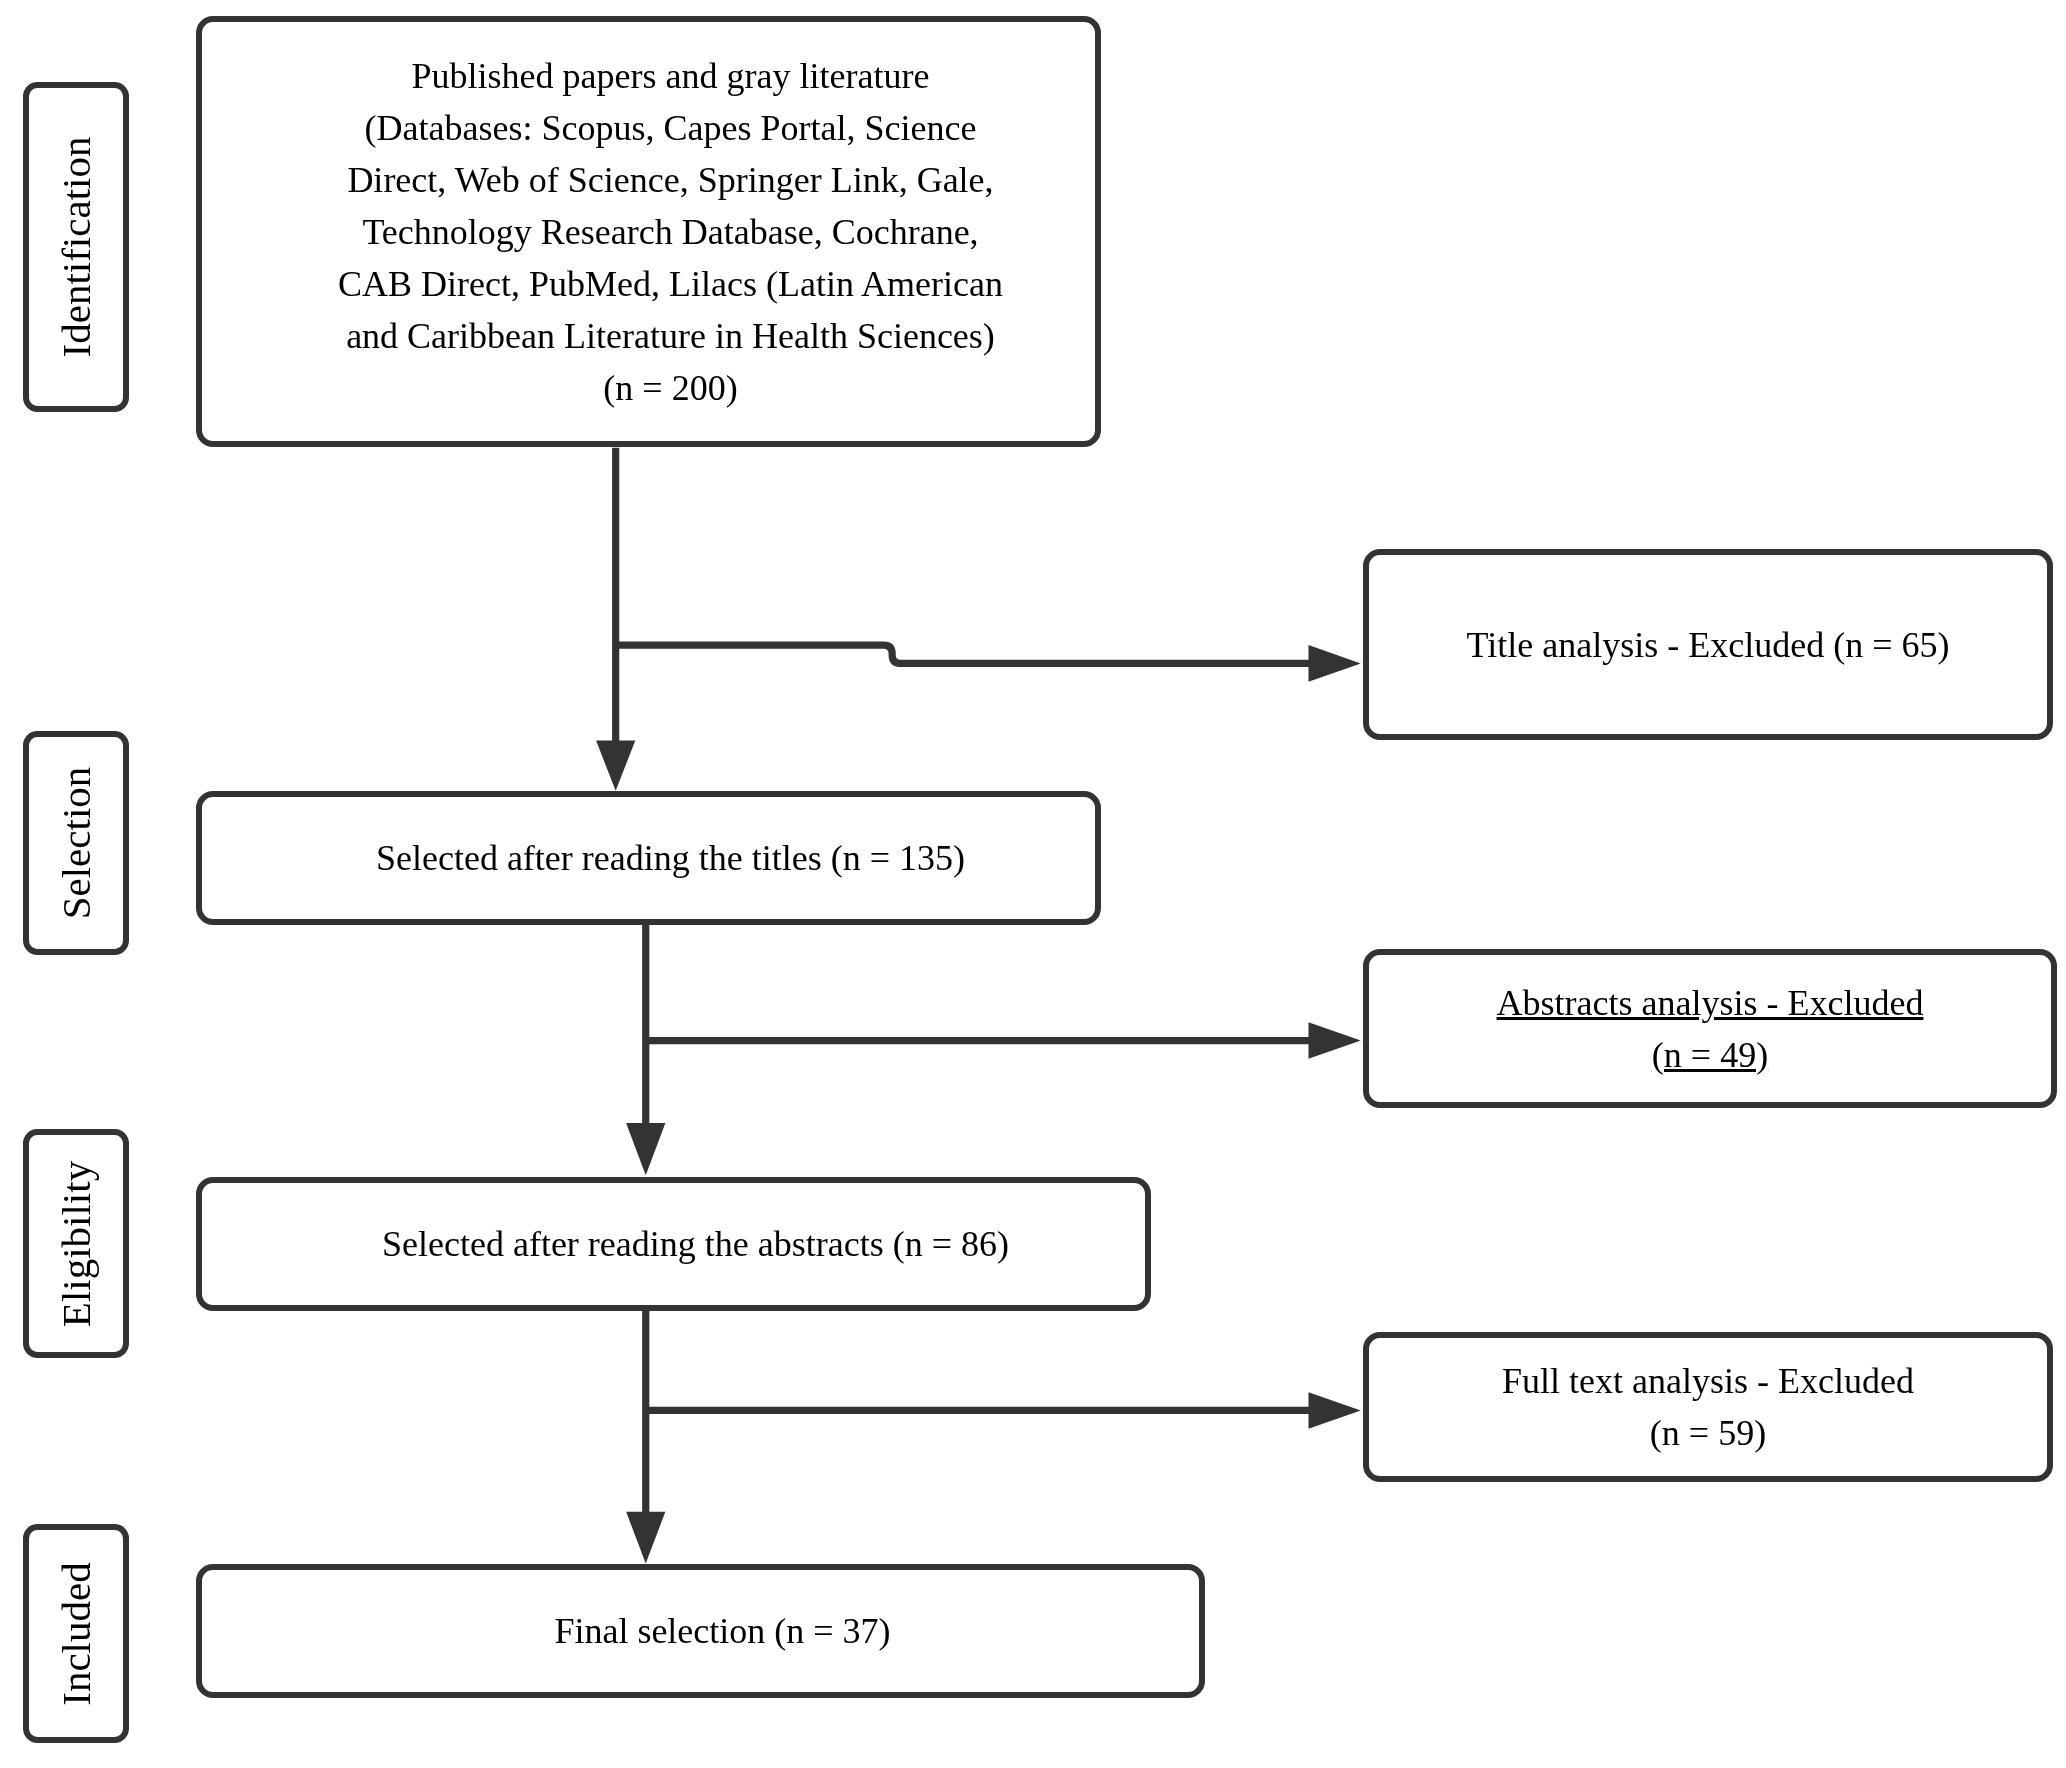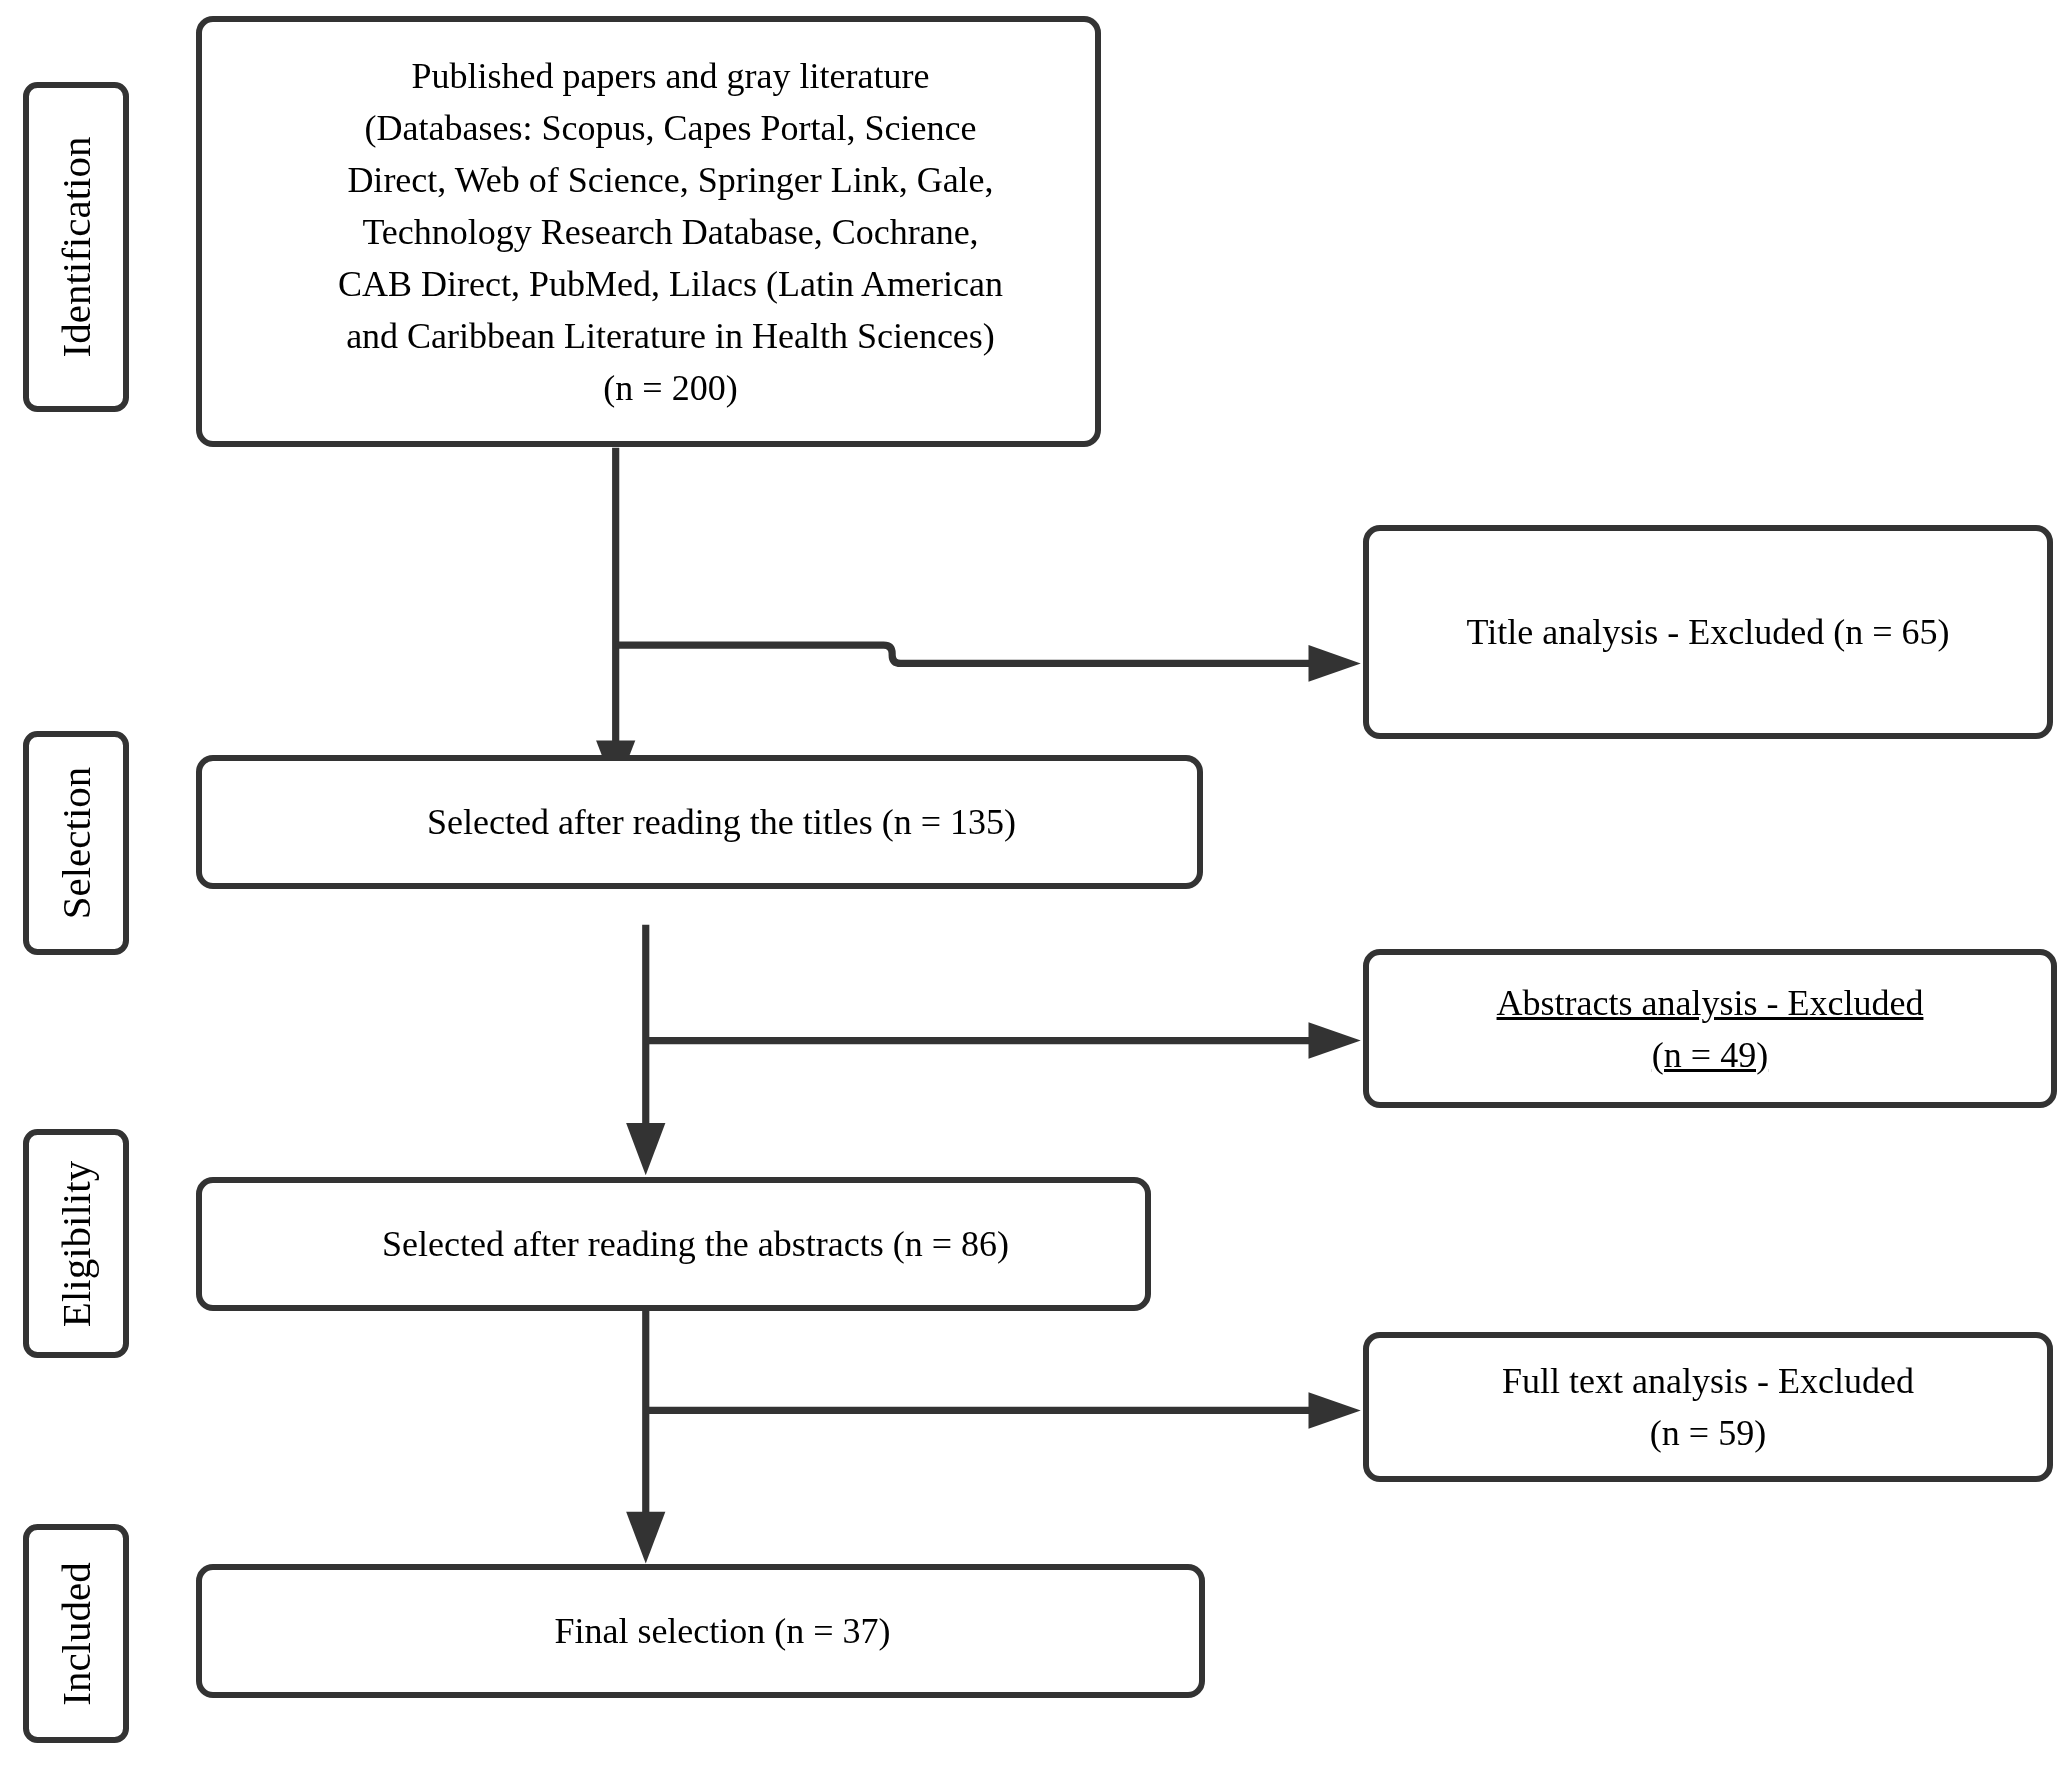--- a/index.html
+++ b/index.html
@@ -58,25 +58,25 @@
     width: 2066px;
     height: 1768px;
   }
   
   #stage-identification { left:23px;  top:82px;  width:106px; height:330px; }
   #stage-selection      { left:23px;  top:731px; width:106px; height:224px; }
   #stage-eligibility    { left:23px;  top:1129px; width:106px; height:229px; }
   #stage-included       { left:23px;  top:1524px; width:106px; height:219px; }
 
   #box-identified       { left:196px; top:16.3px;   width:905px; height:431px; }
-  #box-titles           { left:196px; top:755px; width:1007px; height:134px; }
+  #box-titles           { left:196px; top:791px; width:905px; height:134px; }
   #box-abstracts        { left:196px; top:1177px; width:955px; height:134px; }
   #box-final            { left:196px; top:1564px; width:1009px; height:134px; }
 
-  #excl-titles          { left:1363px; top:525px;  width:690px; height:214px;gap:37px; }
+  #excl-titles          { left:1363px; top:549px;  width:690px; height:191px;gap:37px; }
   #excl-abstracts       { left:1363px; top:949px; width:694px; height:159px;text-decoration:underline; }
   #excl-fulltext        { left:1363px; top:1332px; width:690px; height:150px; }
 </style>
 </head>
 <body>
 
 <div class="canvas">
 
   <svg class="connectors" viewBox="0 0 3161 2705">
     <g stroke="#333333" stroke-width="11" fill="none">

